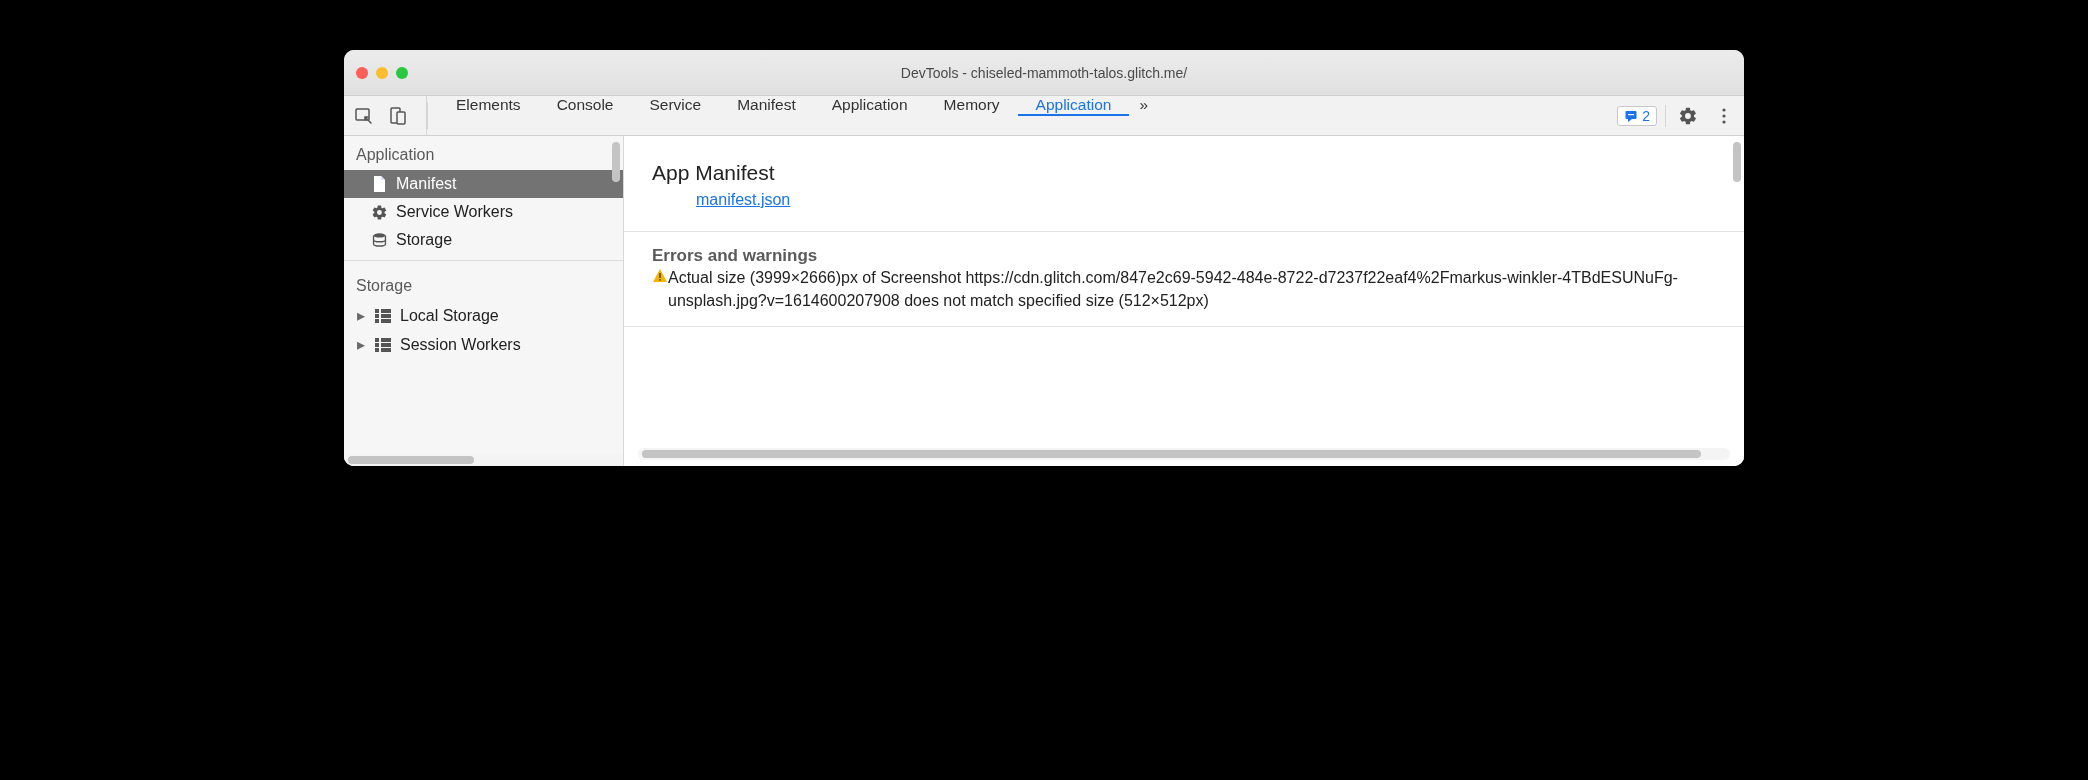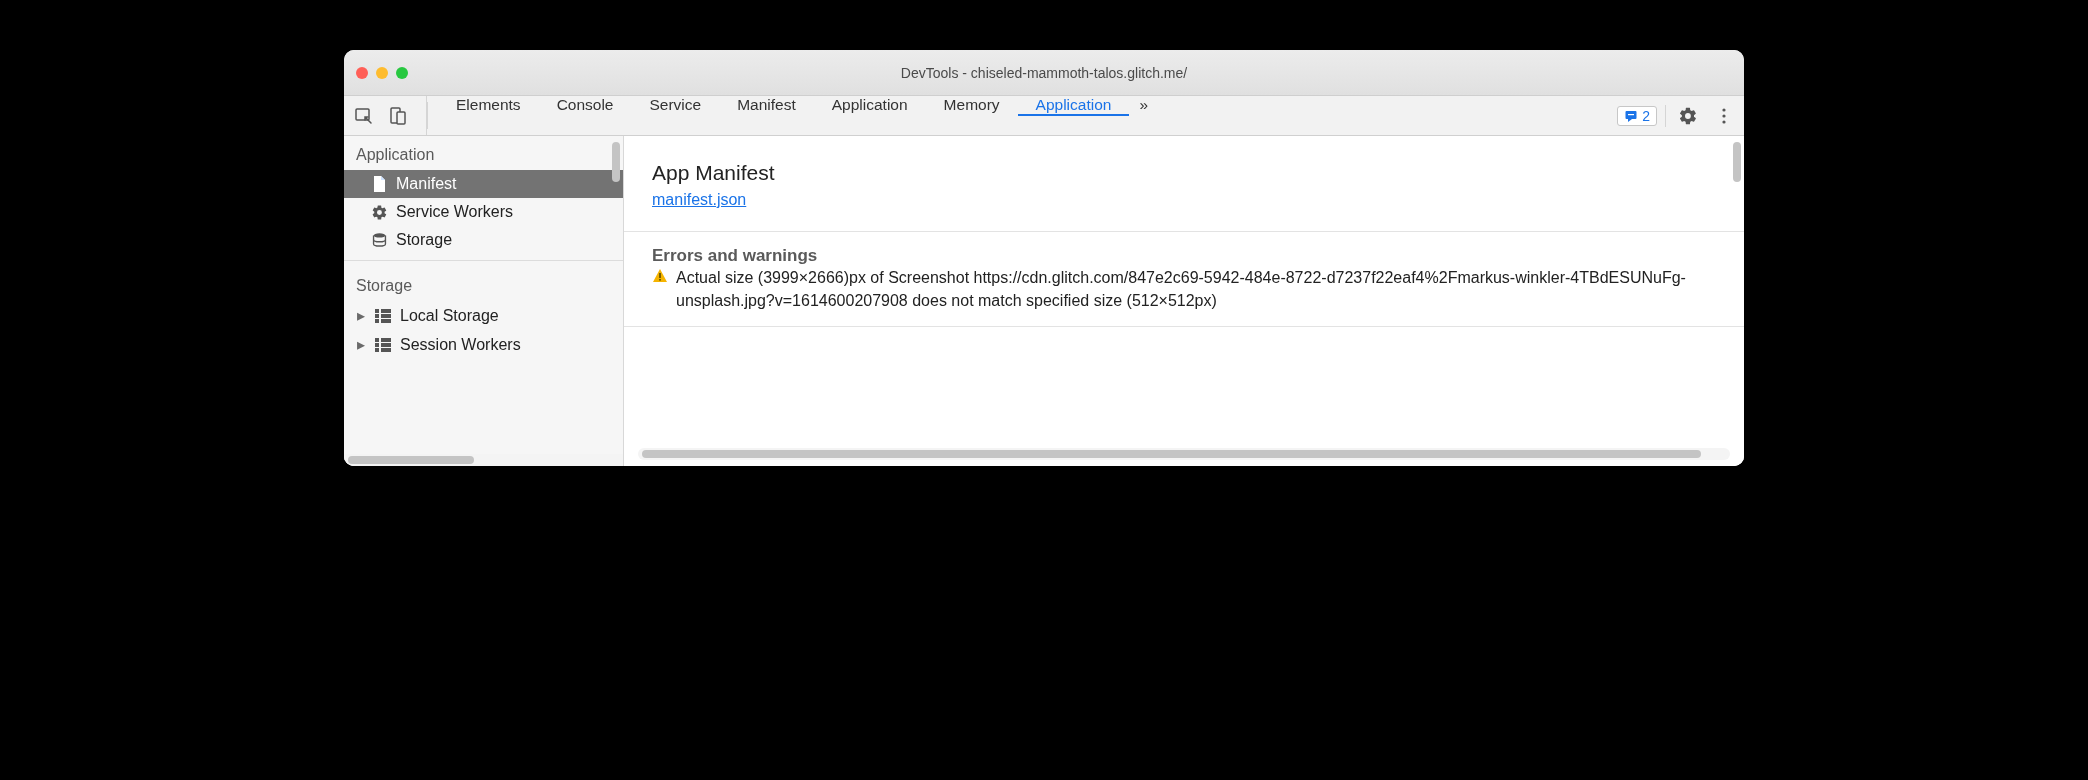--- a/index.html
+++ b/index.html
@@ -162,35 +162,36 @@
     color: #222;
     font-weight: 400;
     margin-bottom: 6px;
     margin-top: 7px;
   }
   .link {
     color: #1a73e8;
     text-decoration: underline;
     font-size: 16px;
     cursor: pointer;
+    margin-left: 44px;
   }
   .section-bar {
     border-top: 1px solid #e3e3e3;
     border-bottom: 1px solid #e3e3e3;
     margin-top: 22px;
     padding: 14px 28px;
   }
   .section-bar h2 {
     font-size: 17px;
     color: #5a5a5a;
     font-weight: 700;
   }
   .warning-row {
     display: flex;
-    gap: 8px;
+    gap: 0;
     font-size: 16px;
     color: #222;
     line-height: 1.45;
   }
   .warn-icon {
     flex-shrink: 0;
     margin-top: 2px;
   }
   .h-scrollbar {
     height: 12px;

